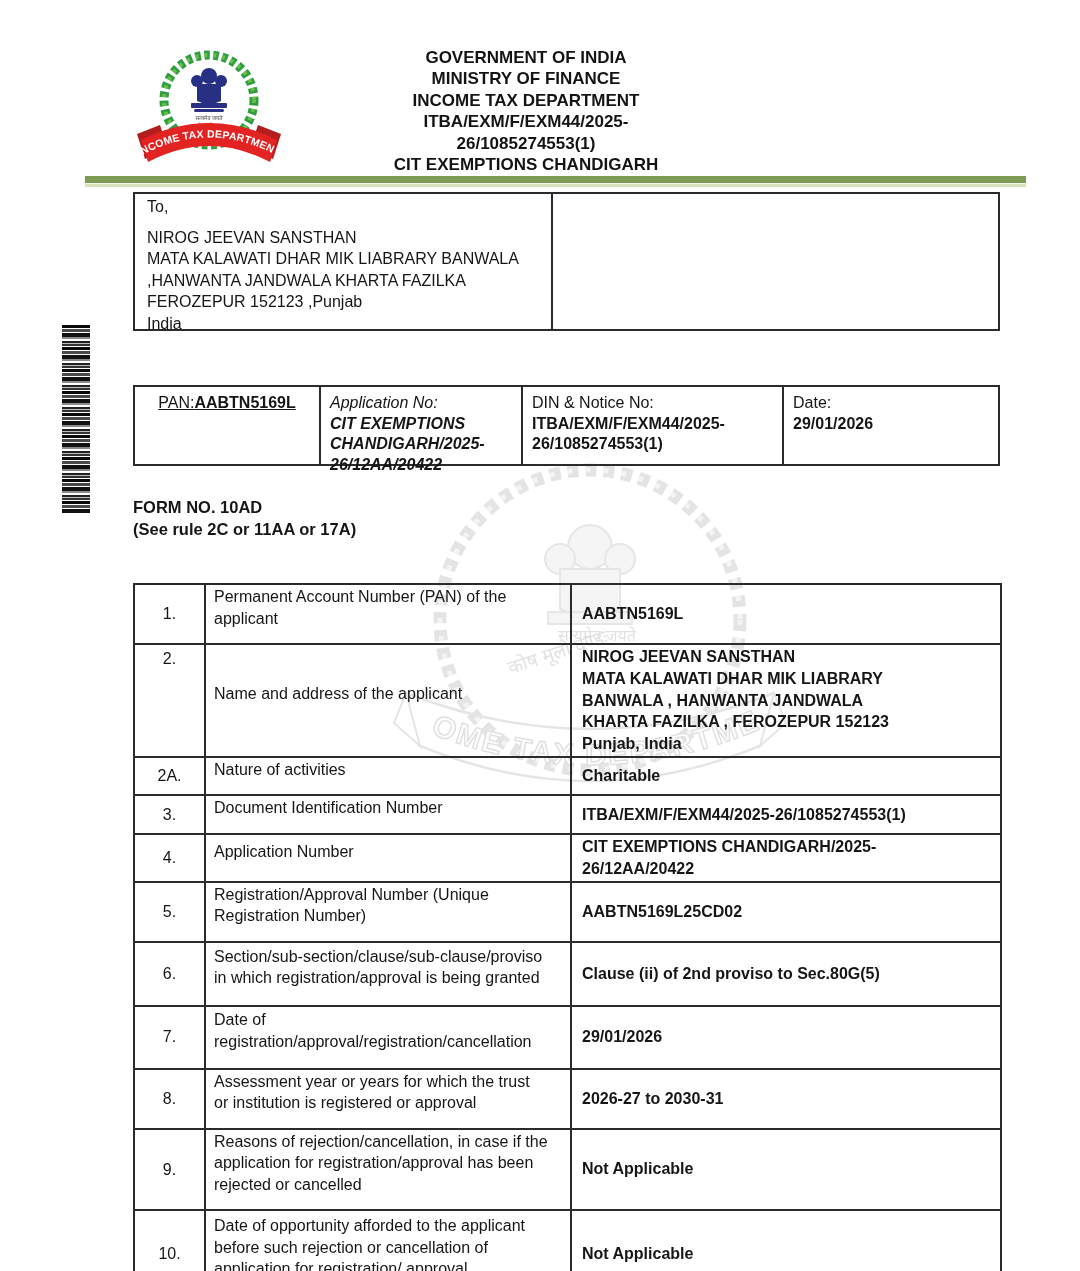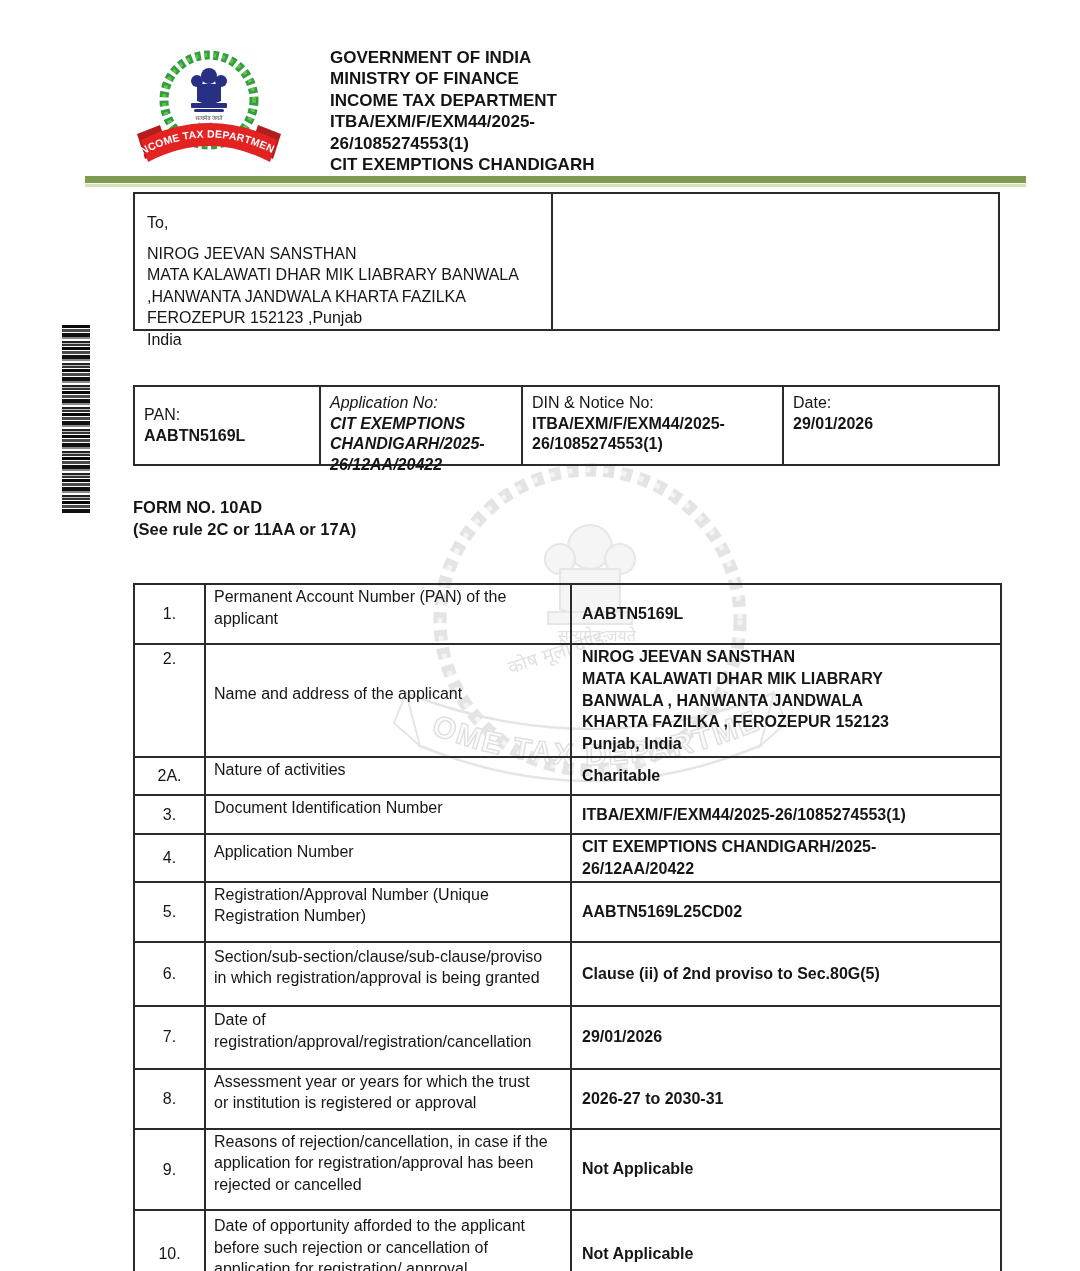--- a/index.html
+++ b/index.html
@@ -2,21 +2,21 @@
 <html><head>
 <meta charset="utf-8">
 <style>
   * { margin:0; padding:0; box-sizing:border-box; }
   html,body { background:#ffffff; }
   body { font-family:"Liberation Sans", sans-serif; color:#161616; }
   .page { position:relative; width:1080px; height:1271px; background:#ffffff; overflow:hidden; }
 
   
   .logo { position:absolute; left:133px; top:48px; width:152px; height:126px; }
-  .header-text { position:absolute; left:330px; top:47px; width:392px; 
+  .header-text { position:absolute; left:330px; top:47px; width:392px; text-align:center;
                  font-weight:bold; font-size:17px; line-height:21.4px; color:#141414; }
   .green-bar { position:absolute; left:85px; top:176px; width:941px; }
   .green-bar .g1 { height:7px; background:#7e9b54; }
   .green-bar .g2 { height:1px; background:#f4f6ee; }
   .green-bar .g3 { height:3px; background:#d7e2bd; }
 
   
   .barcode { position:absolute; left:62px; top:325px; width:28px; height:188px;
     background:repeating-linear-gradient(180deg,
       #0a0a0a 0px, #0a0a0a 3px,
@@ -27,33 +27,33 @@
       #8a8a8a 12px, #8a8a8a 14px,
       #fdfdfd 14px, #fdfdfd 16px,
       #222222 16px, #222222 18px,
       #bdbdbd 18px, #bdbdbd 19px,
       #333333 19px, #333333 21px,
       #fdfdfd 21px, #fdfdfd 22px); }
 
   
   .address-table { position:absolute; left:133px; top:192px; width:867px; height:139px;
                    border:2px solid #2b2b2b; display:flex; background:transparent; }
-  .address-cell { width:418px; border-right:2px solid #2b2b2b; padding:18px 12px;
+  .address-cell { width:418px; border-right:2px solid #2b2b2b; padding:2px 12px;
                   font-size:16px; line-height:21.5px; }
   .address-cell .salutation { margin-bottom:9px; }
   .address-cell .addr { white-space:pre-line; }
   .address-empty { flex:1; }
 
   
   .pan-table { position:absolute; left:133px; top:385px; width:867px; height:81px;
                border:2px solid #2b2b2b; display:flex; }
   .pan-table .cell { border-right:2px solid #2b2b2b; padding:6px 9px;
                      font-size:16px; line-height:20.5px; }
   .pan-table .cell:last-child { border-right:none;border-radius:32px; }
-  .pan-table .c1 { width:186px; display:flex; flex-direction:column; justify-content:center; }
+  .pan-table .c1 { width:186px; display:flex; flex-direction:row; justify-content:center;text-decoration:underline; }
   .pan-table .c2 { width:202px;font-style:italic; }
   .pan-table .c3 { width:261px; }
   .pan-table .c4 { flex:1; }
   .pan-table .val { font-weight:bold; white-space:pre-line; }
 
   
   .form-title { position:absolute; left:133px; top:496px; width:867px; text-align:left;
                 font-weight:bold; font-size:16.5px; line-height:22px; z-index:2; }
 
   

